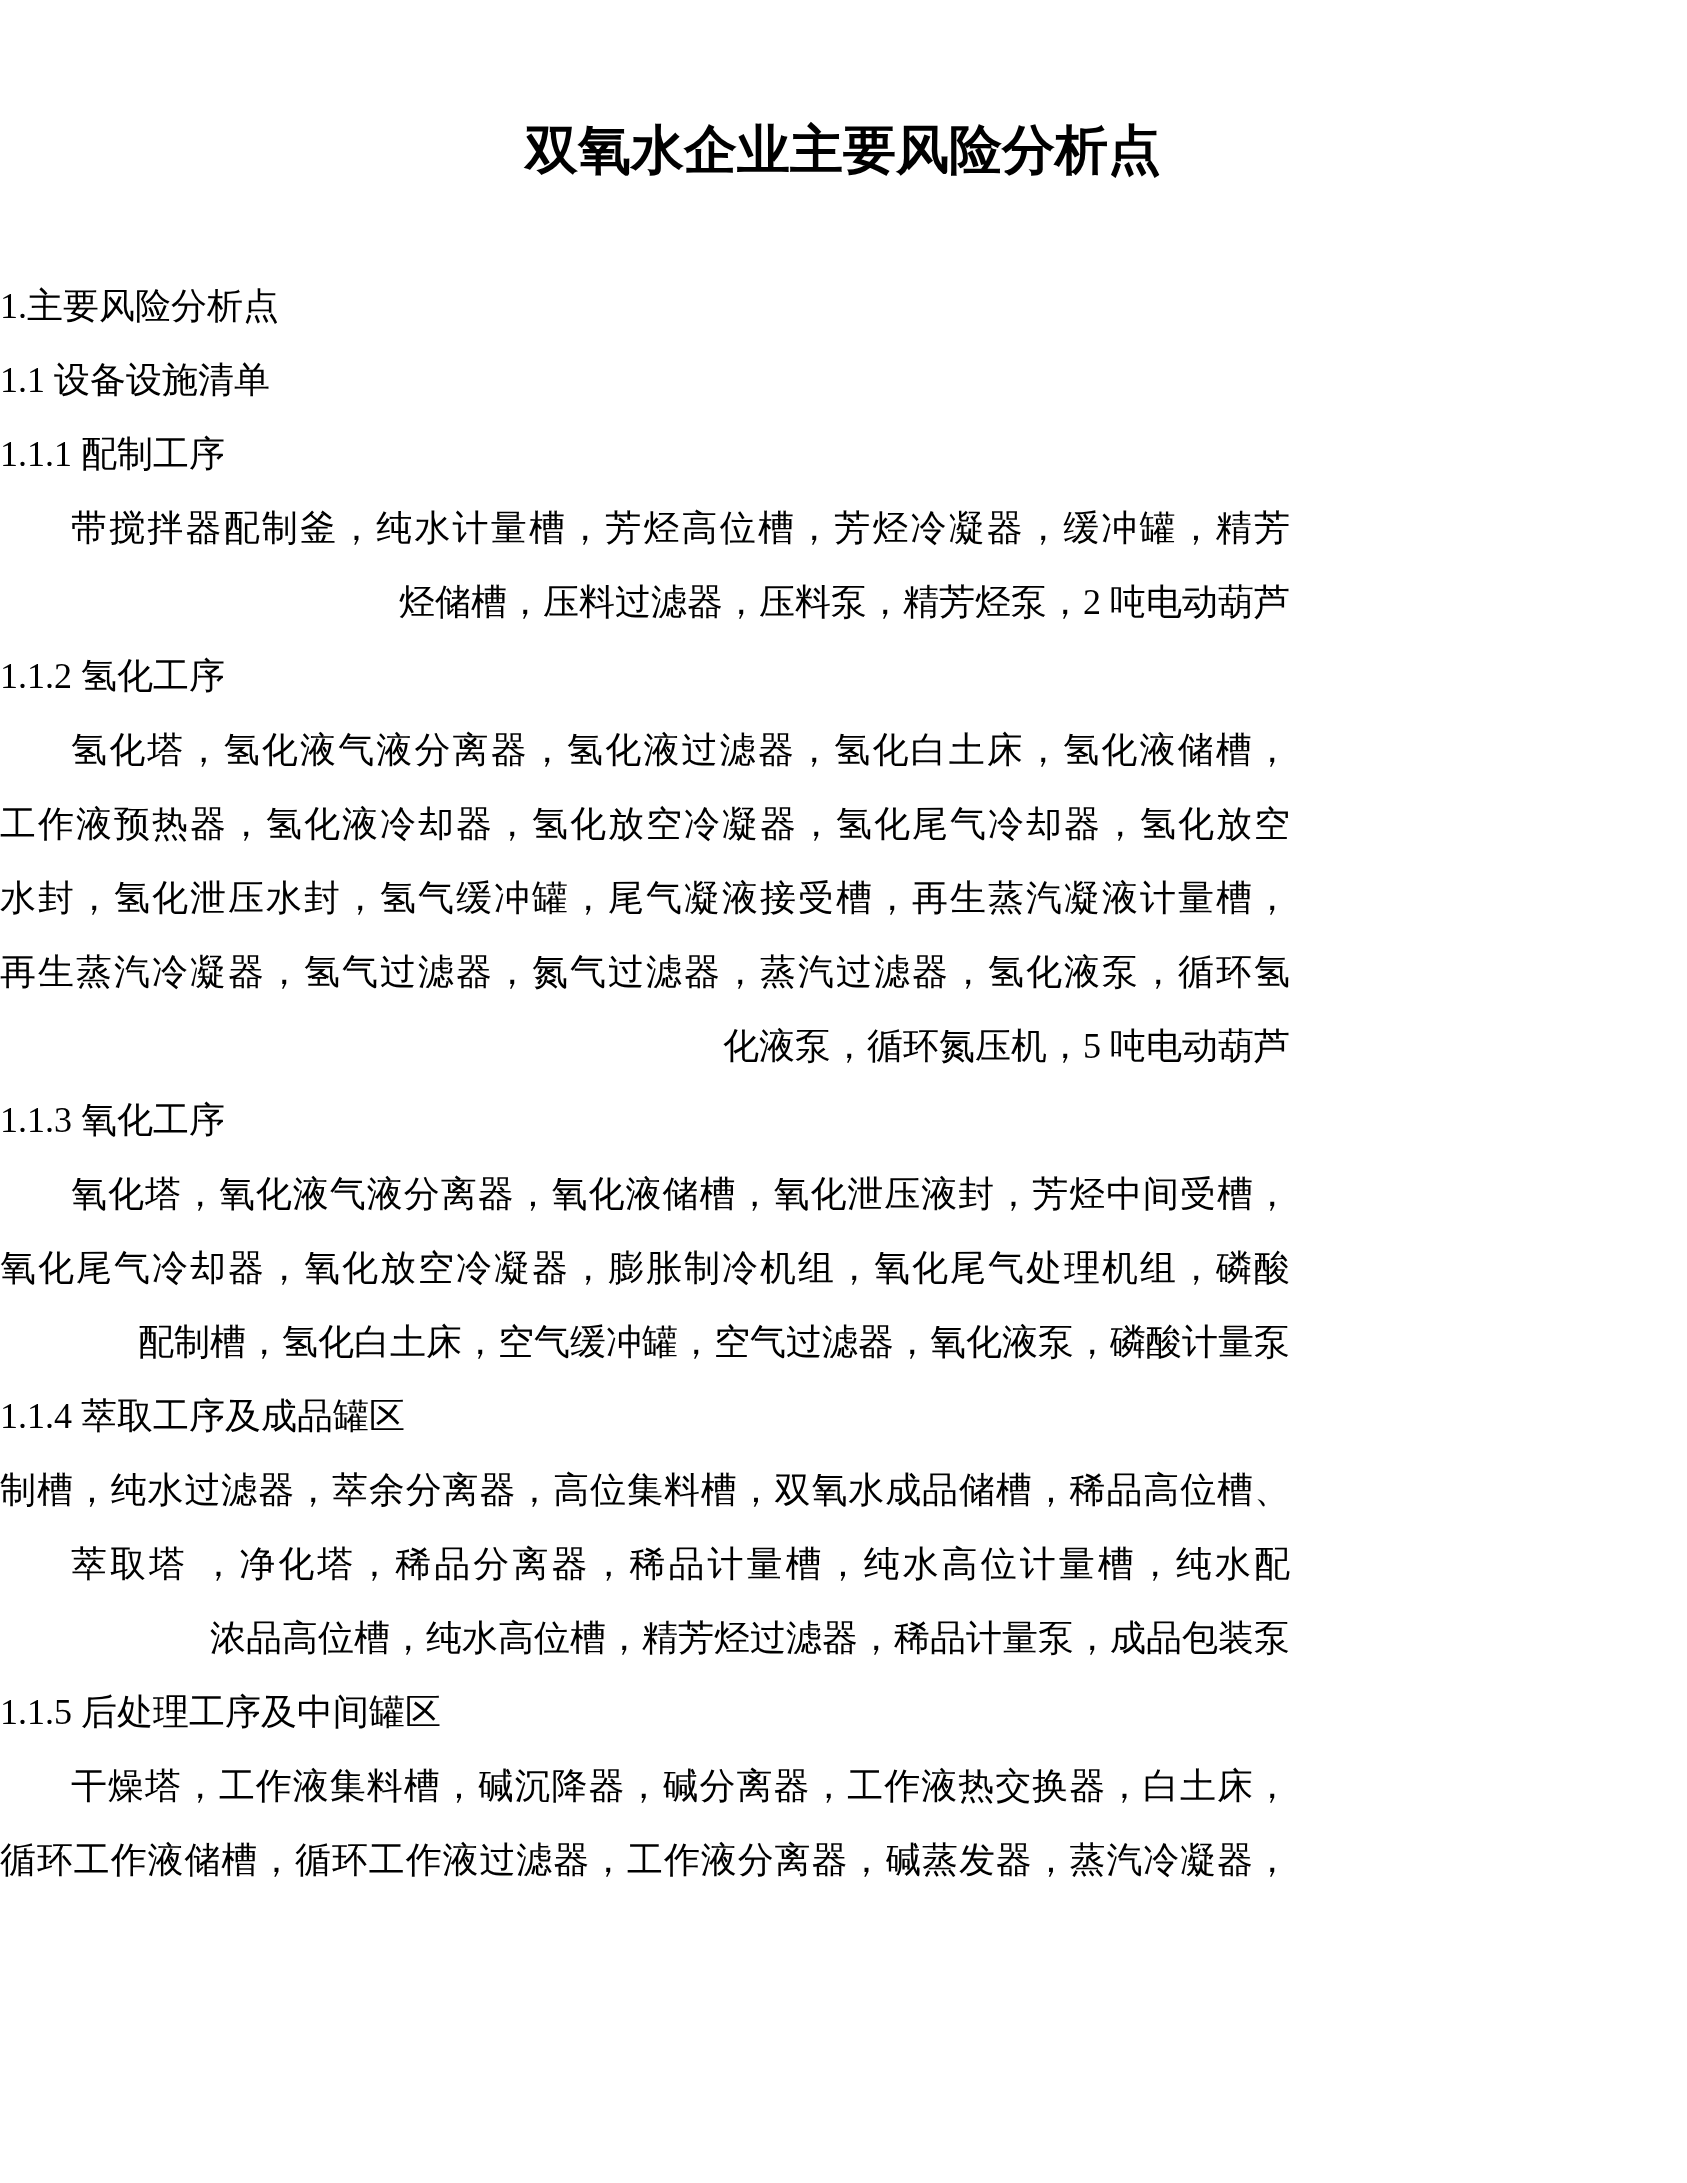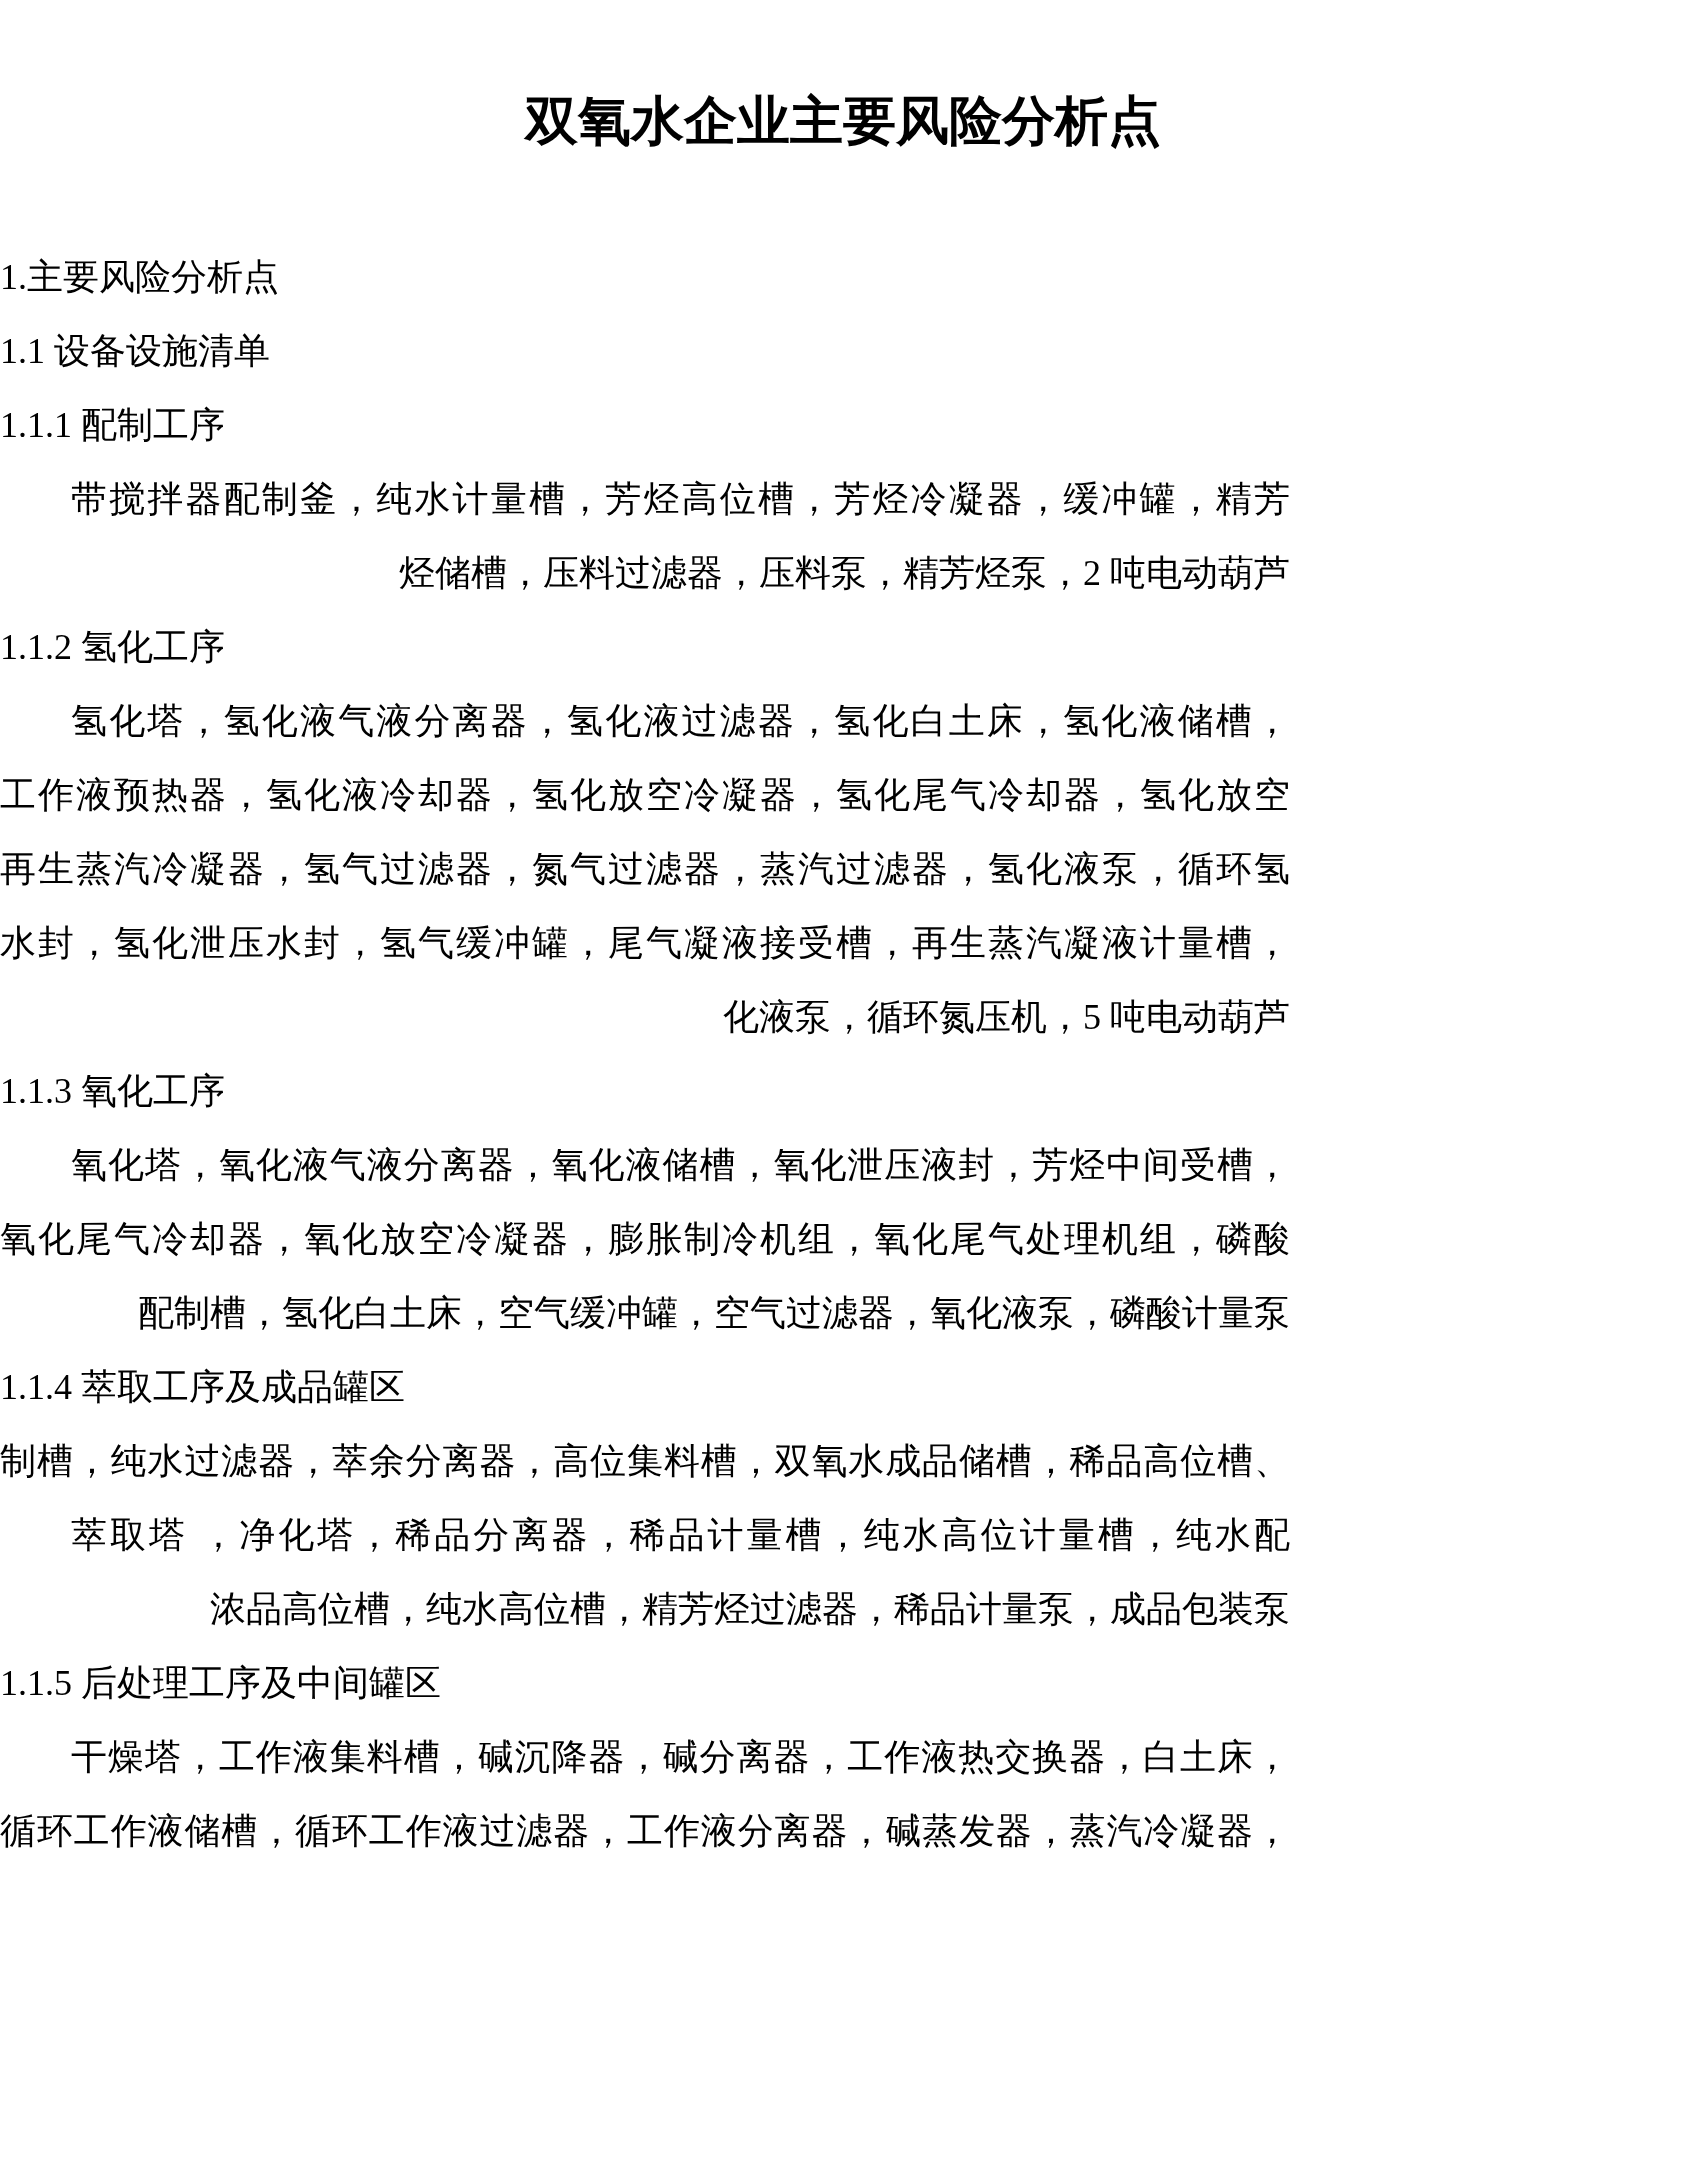--- a/index.html
+++ b/index.html
@@ -12,21 +12,21 @@
     position: relative;
     width: 1687px;
     height: 2183px;
     background: #ffffff;
     overflow: hidden;
     color: #000000;
     font-family: "Liberation Serif", "DejaVu Serif", serif;
   }
   .doc-title {
     margin: 0;
-    padding-top: 78px;
+    padding-top: 107px;
     margin-left: 198px;
     width: 1290px;
     font-size: 53px;
     font-weight: bold;
     line-height: 86px;
     text-align: center;
     white-space: nowrap;
   }
   .doc-body {
     margin-top: 76px;
@@ -63,22 +63,22 @@
   <h1 class="doc-title">双氧水企业主要风险分析点</h1>
   <div class="doc-body">
       <div class="line heading">1.主要风险分析点</div>
       <div class="line heading">1.1 设备设施清单</div>
       <div class="line heading">1.1.1 配制工序</div>
       <div class="line para-first">带搅拌器配制釜，纯水计量槽，芳烃高位槽，芳烃冷凝器，缓冲罐，精芳</div>
       <div class="line para-last">烃储槽，压料过滤器，压料泵，精芳烃泵，2 吨电动葫芦</div>
       <div class="line heading">1.1.2 氢化工序</div>
       <div class="line para-first">氢化塔，氢化液气液分离器，氢化液过滤器，氢化白土床，氢化液储槽，</div>
       <div class="line para-cont">工作液预热器，氢化液冷却器，氢化放空冷凝器，氢化尾气冷却器，氢化放空</div>
+      <div class="line para-cont">水封，氢化泄压水封，氢气缓冲罐，尾气凝液接受槽，再生蒸汽凝液计量槽，</div>
       <div class="line para-cont">再生蒸汽冷凝器，氢气过滤器，氮气过滤器，蒸汽过滤器，氢化液泵，循环氢</div>
-      <div class="line para-cont">水封，氢化泄压水封，氢气缓冲罐，尾气凝液接受槽，再生蒸汽凝液计量槽，</div>
       <div class="line para-last">化液泵，循环氮压机，5 吨电动葫芦</div>
       <div class="line heading">1.1.3 氧化工序</div>
       <div class="line para-first">氧化塔，氧化液气液分离器，氧化液储槽，氧化泄压液封，芳烃中间受槽，</div>
       <div class="line para-cont">氧化尾气冷却器，氧化放空冷凝器，膨胀制冷机组，氧化尾气处理机组，磷酸</div>
       <div class="line para-last">配制槽，氢化白土床，空气缓冲罐，空气过滤器，氧化液泵，磷酸计量泵</div>
       <div class="line heading">1.1.4 萃取工序及成品罐区</div>
       <div class="line para-cont">制槽，纯水过滤器，萃余分离器，高位集料槽，双氧水成品储槽，稀品高位槽、</div>
       <div class="line para-first">萃取塔 ，净化塔，稀品分离器，稀品计量槽，纯水高位计量槽，纯水配</div>
       <div class="line para-last">浓品高位槽，纯水高位槽，精芳烃过滤器，稀品计量泵，成品包装泵</div>
       <div class="line heading">1.1.5 后处理工序及中间罐区</div>

